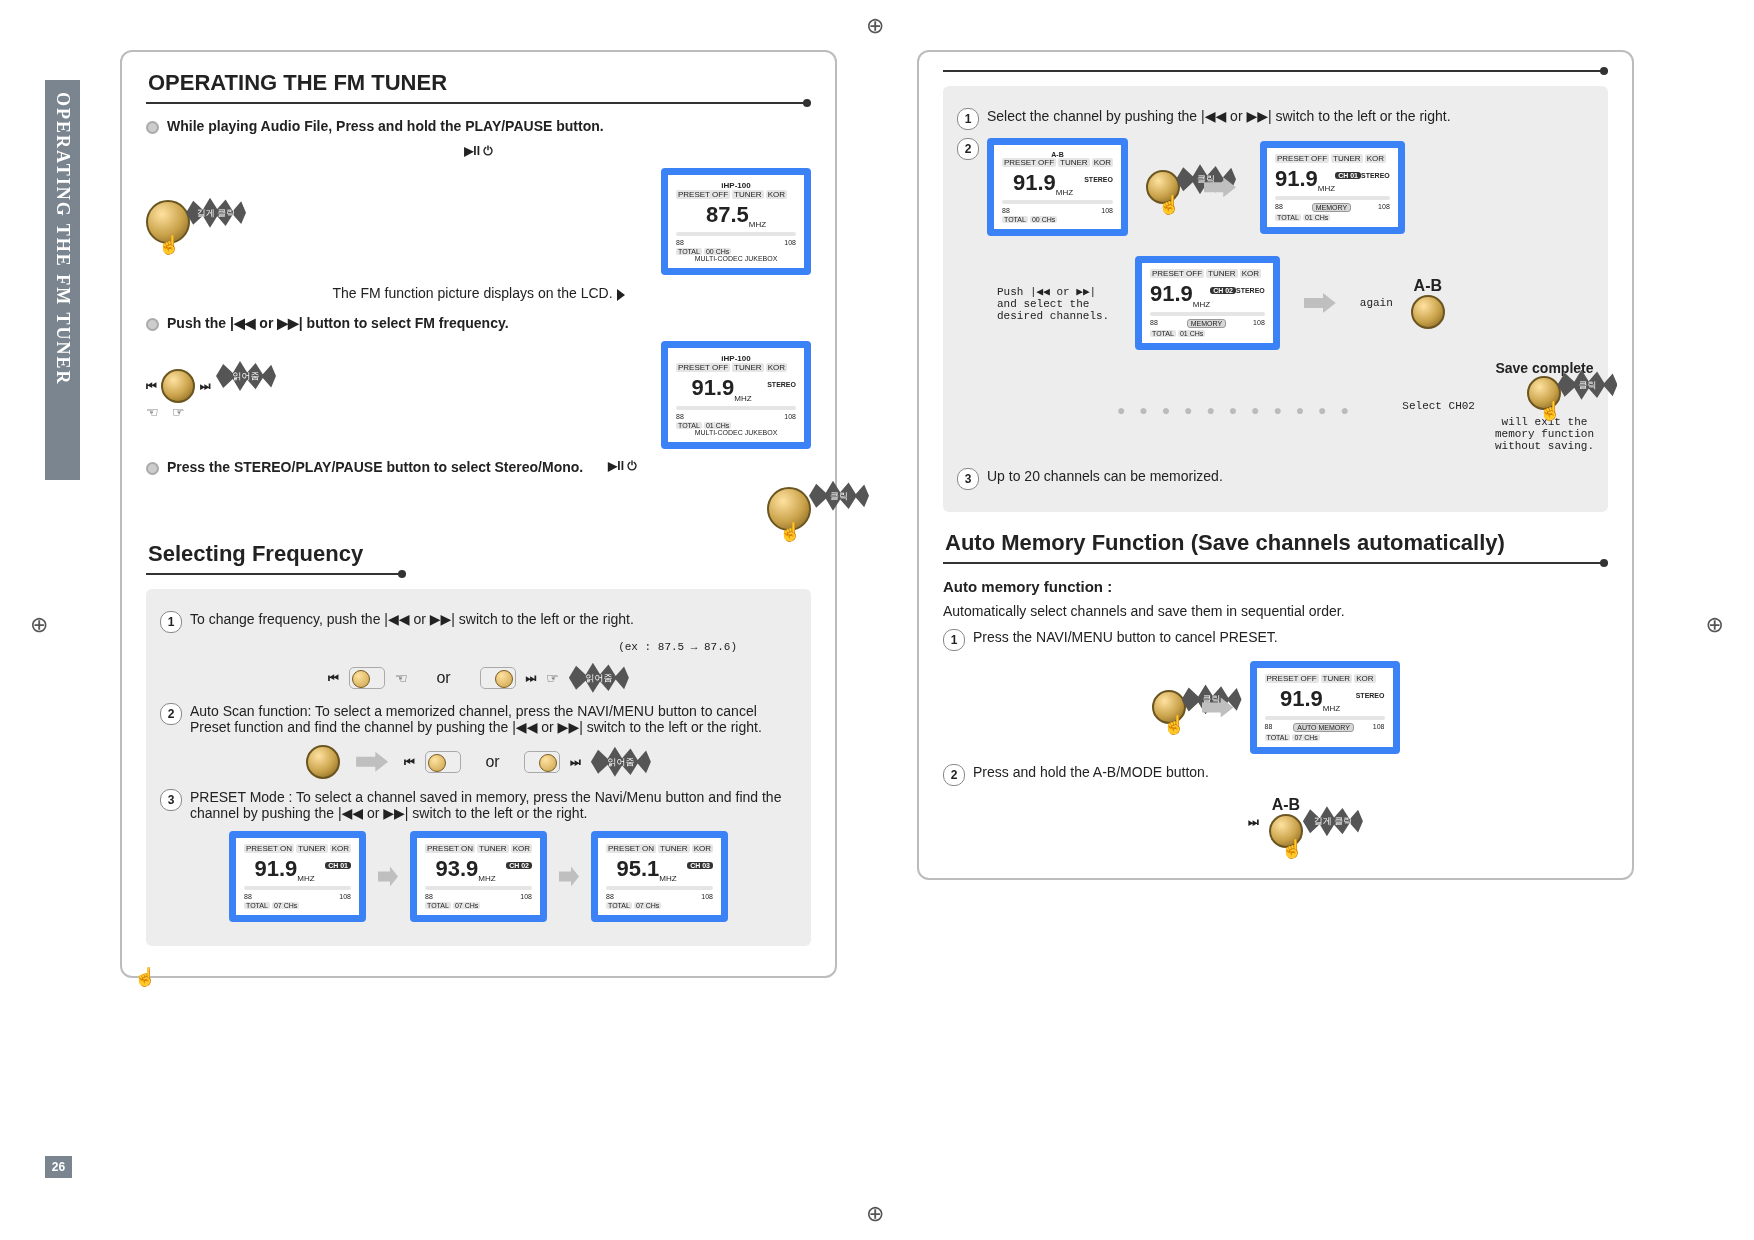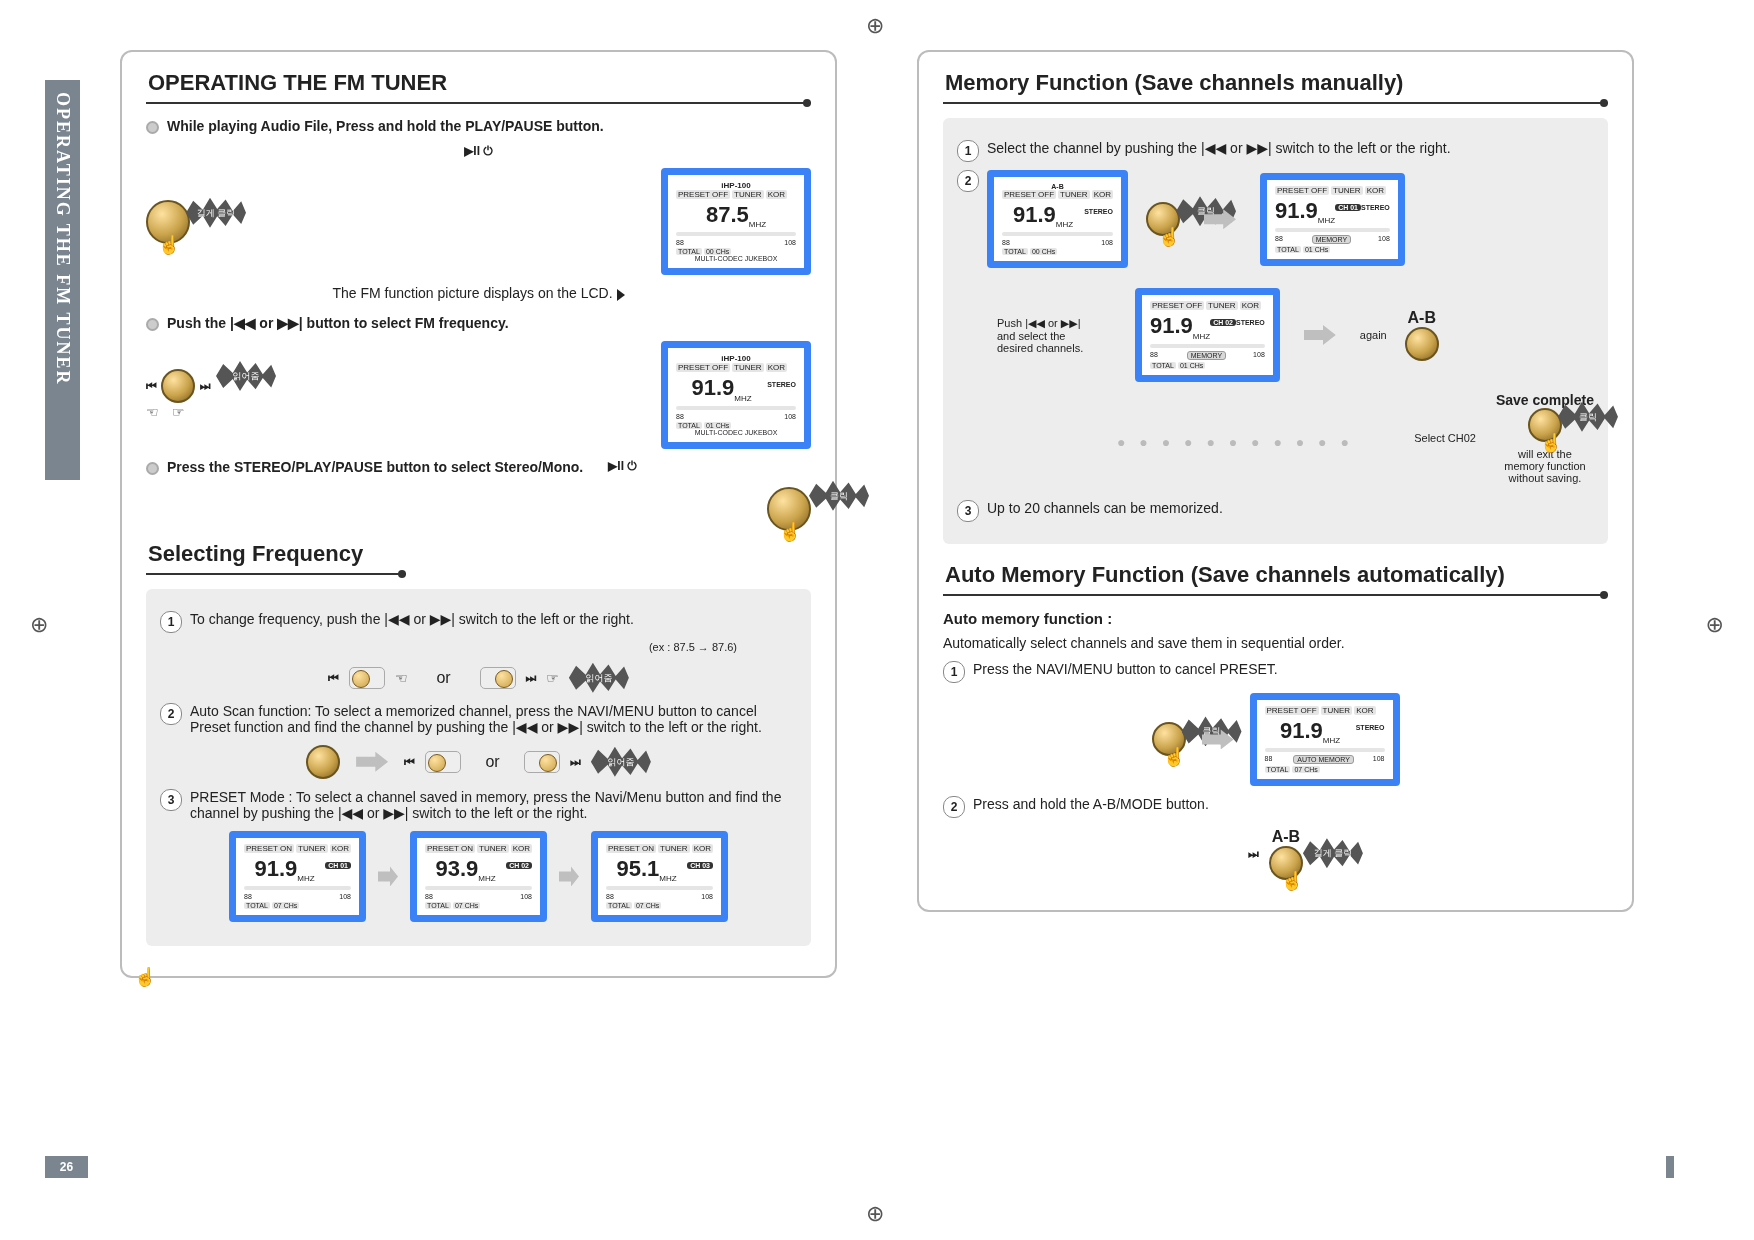--- a/index.html
+++ b/index.html
@@ -3,21 +3,21 @@
 <meta charset="utf-8">
 <style>
   * { margin:0; padding:0; box-sizing:border-box; }
   body { background:#fff; width:1754px; height:1240px; font-family:Arial,Helvetica,sans-serif; color:#222; position:relative; }
   .spread { display:flex; width:1754px; height:1240px; }
   .slice { width:80px; background:#fff; position:relative; }
   .page { width:797px; height:1240px; background:#fff; position:relative; padding:50px 40px 40px 40px; }
   .sidebar-tab { position:absolute; top:80px; width:35px; height:400px; background:#7a8590; color:#fff; writing-mode:vertical-rl; text-orientation:mixed; font-weight:bold; font-size:18px; letter-spacing:2px; display:flex; align-items:center; justify-content:flex-start; padding-top:12px; font-family:Georgia,serif;}
   .sidebar-left { left:-35px; }
   .sidebar-right { right:-35px; }
-  .page-num { position:absolute; bottom:62px; width:43px; height:22px; background:#7a8590; color:#fff; font-size:12px; font-weight:bold; display:flex; align-items:center; justify-content:center; }
+  .page-num { position:absolute; bottom:62px; width:27px; height:22px; background:#7a8590; color:#fff; font-size:12px; font-weight:bold; display:flex; align-items:center; justify-content:center; }
   .page-num-left { left:-35px; }
   .page-num-right { right:-35px; }
 
   .panel { border:2px solid #bcbcbc; border-radius:12px; padding:18px 24px 20px 24px; margin-bottom:18px; position:relative; }
   h2.sec-title { font-size:22px; font-weight:bold; margin:0 0 6px 2px; color:#222; }
   .rule { height:2px; background:#333; margin-bottom:14px; position:relative;}
   .rule::after{content:"";position:absolute;right:0;top:-3px;width:8px;height:8px;background:#333;border-radius:50%;}
 
   .bullet-row{display:flex;align-items:flex-start;gap:8px;margin:0 0;}
   .gdot{min-width:13px;height:13px;border-radius:50%;background:#ccc;border:2px solid #aaa;margin-top:3px;}
@@ -50,21 +50,21 @@
   .arrow-big{display:inline-block;width:32px;height:20px;background:#bfbfbf;clip-path:polygon(0 25%,60% 25%,60% 0,100% 50%,60% 100%,60% 75%,0 75%);vertical-align:middle;margin:0 6px;}
   .tri{display:inline-block;width:0;height:0;border-top:6px solid transparent;border-bottom:6px solid transparent;border-left:8px solid #222;vertical-align:middle;}
   .glyph{font-family:Arial;font-size:12px;font-weight:bold;}
   .dotpath{font-size:14px;letter-spacing:5px;color:#bbb;}
   .switch{display:inline-block;width:36px;height:22px;background:#eee;border:1px solid #aaa;border-radius:5px;position:relative;vertical-align:middle;}
   .switch::after{content:"";position:absolute;width:16px;height:16px;border-radius:50%;background:radial-gradient(circle at 35% 30%,#ffe2a0,#c9a24a);top:2px;left:2px;border:1px solid #7a5a1c;}
   .switch.right::after{left:auto;right:2px;}
   .finger{font-size:14px;}
 
   .inline-flex{display:flex;align-items:center;gap:10px;flex-wrap:wrap;margin:10px 0;}
-  .small-label{font-size:11px;}
+  .small-label{font-size:11px;font-family:Liberation Mono, monospace;}
   .crop-mark{position:absolute;color:#555;font-size:22px;}
   .note-row{display:flex;align-items:flex-start;gap:6px;margin-top:14px;font-size:14px;}
   
   h3.sub-title{font-size:15px;font-weight:bold;margin-bottom:8px;}
   .sub-body{font-size:14px;margin-bottom:10px;}
 </style>
 </head>
 <body>
 
 <div class="spread">
@@ -253,21 +253,20 @@
         </div>
       </div>
     </div>
   </div>
 
   <div class="page">
     <div class="sidebar-tab sidebar-right">OPERATING THE FM TUNER</div>
     <div class="page-num page-num-right">27</div>
 
     <div class="panel">
-      <h2 class="sec-title">Memory Function (Save channels manually)</h2>
       <div class="rule"></div>
 
       <div class="graybox">
         <div class="step">
             <span class="numcircle">1</span>
             <span class="text">Select the channel by pushing the  |◀◀ or  ▶▶| switch to the left or the right.</span>
           </div>
         <div class="step">
             <span class="numcircle">2</span>
           <div class="inline-flex" style="margin-top:0;flex:1;gap:18px;">

